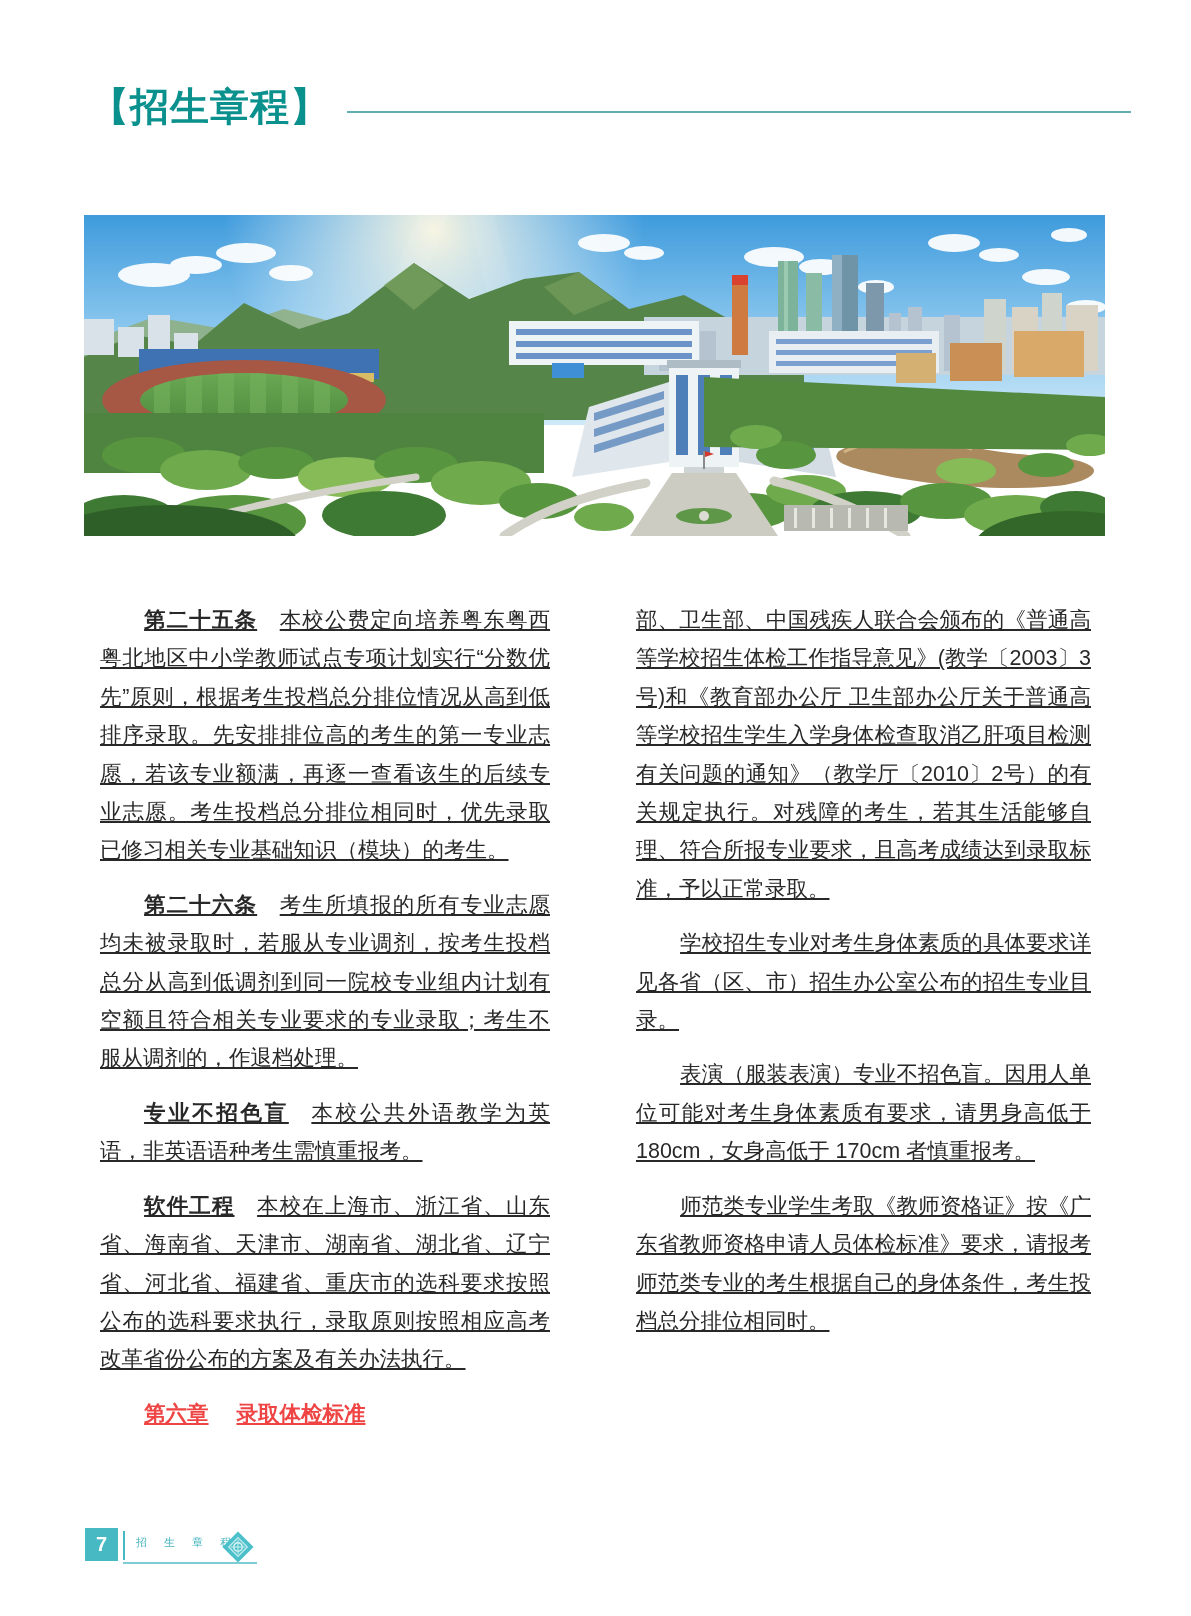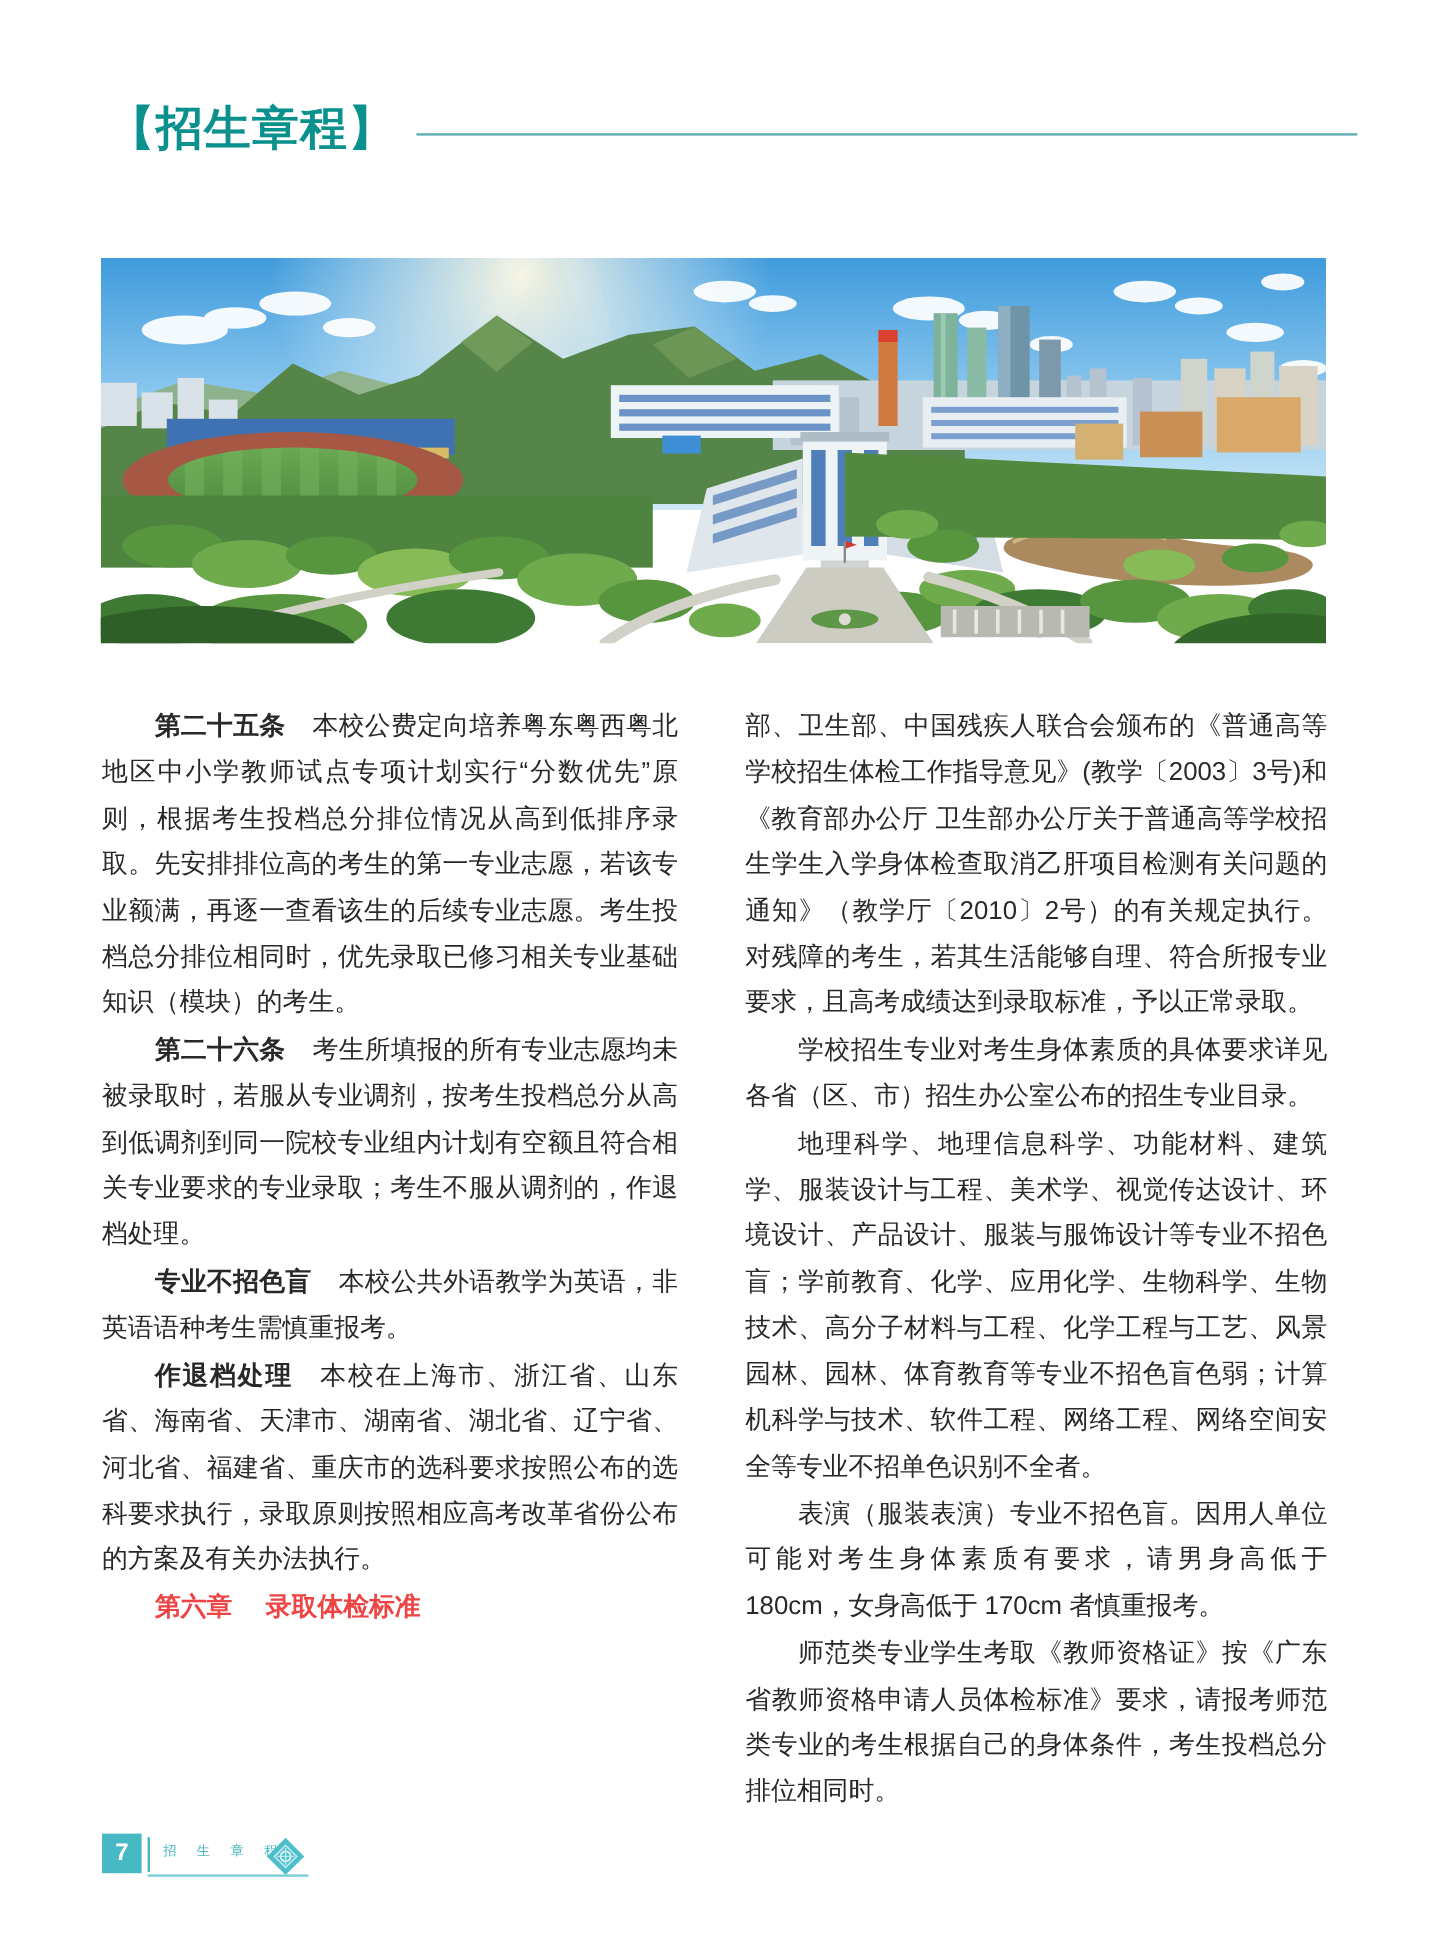--- a/index.html
+++ b/index.html
@@ -16,21 +16,21 @@
     position:absolute;left:347px;top:111px;width:784px;height:2px;background:#62aeb4;
   }
   
   .photo-wrap{position:absolute;left:84px;top:215px;width:1021px;height:321px;}
   .photo-wrap svg{display:block;}
   
   .column{position:absolute;top:585px;color:#282828;}
   .column-left{left:84px;width:482px;}
   .column-right{left:620px;width:487px;}
   .column p{
-    margin:1px;font-size:21.5px;line-height:38.4px;text-align:justify;
+    margin:16px;font-size:21.5px;line-height:38.4px;text-align:justify;text-decoration:underline;
   }
   .para-indent{text-indent:2.05em;}
   .article-label{font-weight:700;margin-right:1.05em;}
   .chapter-heading{color:#ef4444;font-weight:700;text-indent:2.05em;}
   .chapter-label{margin-right:1.3em;}
   
   .footer{position:absolute;left:0;top:1528px;width:1191px;height:48px;}
   .page-num-badge{
     position:absolute;left:85px;top:0;width:33px;height:33px;background:#47b9c3;
     color:#ffffff;font-size:20px;font-weight:700;text-align:center;line-height:33px;
@@ -243,31 +243,30 @@
     <p class="para-indent">
       <span class="article-label">第二十五条</span><span>本校公费定向培养粤东粤西粤北地区中小学教师试点专项计划实行“分数优先”原则，根据考生投档总分排位情况从高到低排序录取。先安排排位高的考生的第一专业志愿，若该专业额满，再逐一查看该生的后续专业志愿。考生投档总分排位相同时，优先录取已修习相关专业基础知识（模块）的考生。</span>
     </p>
     <p class="para-indent">
       <span class="article-label">第二十六条</span><span>考生所填报的所有专业志愿均未被录取时，若服从专业调剂，按考生投档总分从高到低调剂到同一院校专业组内计划有空额且符合相关专业要求的专业录取；考生不服从调剂的，作退档处理。</span>
     </p>
     <p class="para-indent">
       <span class="article-label">专业不招色盲</span><span>本校公共外语教学为英语，非英语语种考生需慎重报考。</span>
     </p>
     <p class="para-indent">
-      <span class="article-label">作退档处理</span><span>本校在上海市、浙江省、山东省、海南省、天津市、湖南省、湖北省、辽宁省、河北省、福建省、重庆市的选科要求按照公布的选科要求执行，录取原则按照相应高考改革省份公布的方案及有关办法执行。</span>
+      <span class="article-label">软件工程</span><span>本校在上海市、浙江省、山东省、海南省、天津市、湖南省、湖北省、辽宁省、河北省、福建省、重庆市的选科要求按照公布的选科要求执行，录取原则按照相应高考改革省份公布的方案及有关办法执行。</span>
     </p>
     <p class="chapter-heading">
       <span class="chapter-label">第六章</span><span>录取体检标准</span>
     </p>
   </div>
 
   <div class="column column-right">
     <p>部、卫生部、中国残疾人联合会颁布的《普通高等学校招生体检工作指导意见》(教学〔2003〕3号)和《教育部办公厅 卫生部办公厅关于普通高等学校招生学生入学身体检查取消乙肝项目检测有关问题的通知》（教学厅〔2010〕2号）的有关规定执行。对残障的考生，若其生活能够自理、符合所报专业要求，且高考成绩达到录取标准，予以正常录取。</p>
     <p class="para-indent">学校招生专业对考生身体素质的具体要求详见各省（区、市）招生办公室公布的招生专业目录。</p>
-    <p class="para-indent">地理科学、地理信息科学、功能材料、建筑学、服装设计与工程、美术学、视觉传达设计、环境设计、产品设计、服装与服饰设计等专业不招色盲；学前教育、化学、应用化学、生物科学、生物技术、高分子材料与工程、化学工程与工艺、风景园林、园林、体育教育等专业不招色盲色弱；计算机科学与技术、软件工程、网络工程、网络空间安全等专业不招单色识别不全者。</p>
     <p class="para-indent">表演（服装表演）专业不招色盲。因用人单位可能对考生身体素质有要求，请男身高低于 180cm，女身高低于 170cm 者慎重报考。</p>
     <p class="para-indent">师范类专业学生考取《教师资格证》按《广东省教师资格申请人员体检标准》要求，请报考师范类专业的考生根据自己的身体条件，考生投档总分排位相同时。</p>
   </div>
 
   <div class="footer">
     <div class="page-num-badge">7</div>
     <div class="footer-vline"></div>
     <div class="footer-label">招 生 章 程</div>
     <div class="footer-ornament">
       <svg width="38" height="38" viewBox="0 0 38 38">

